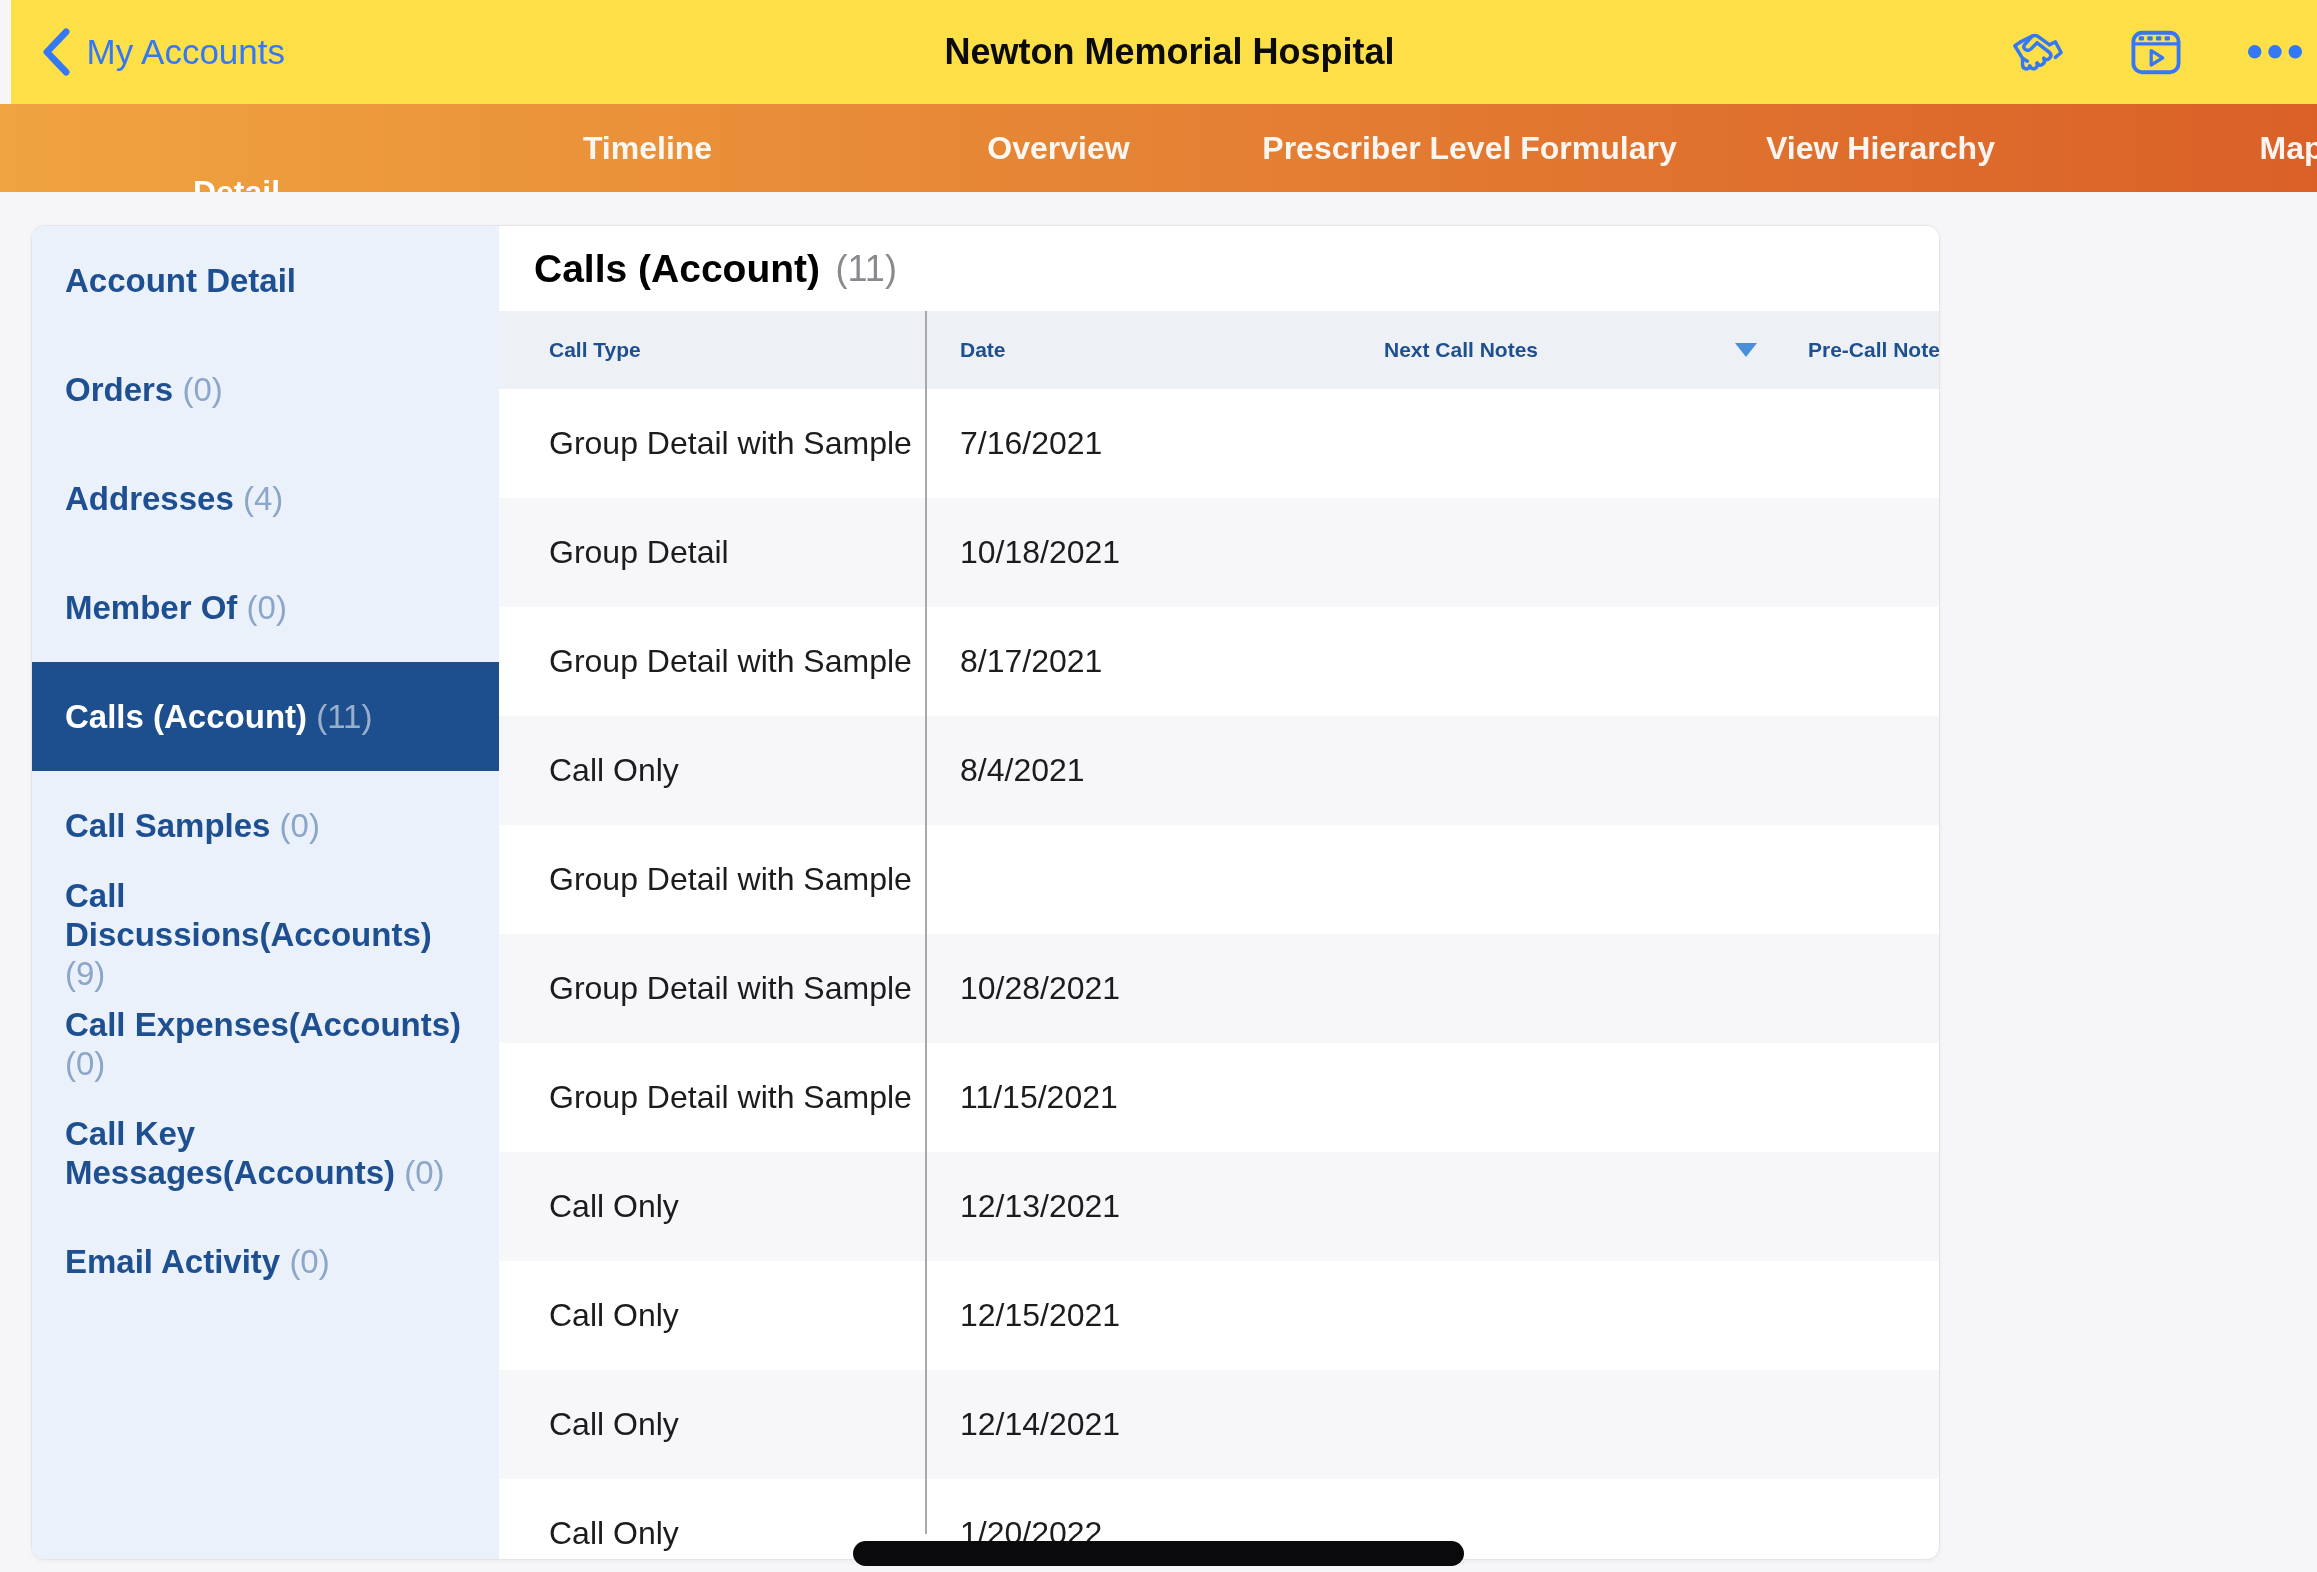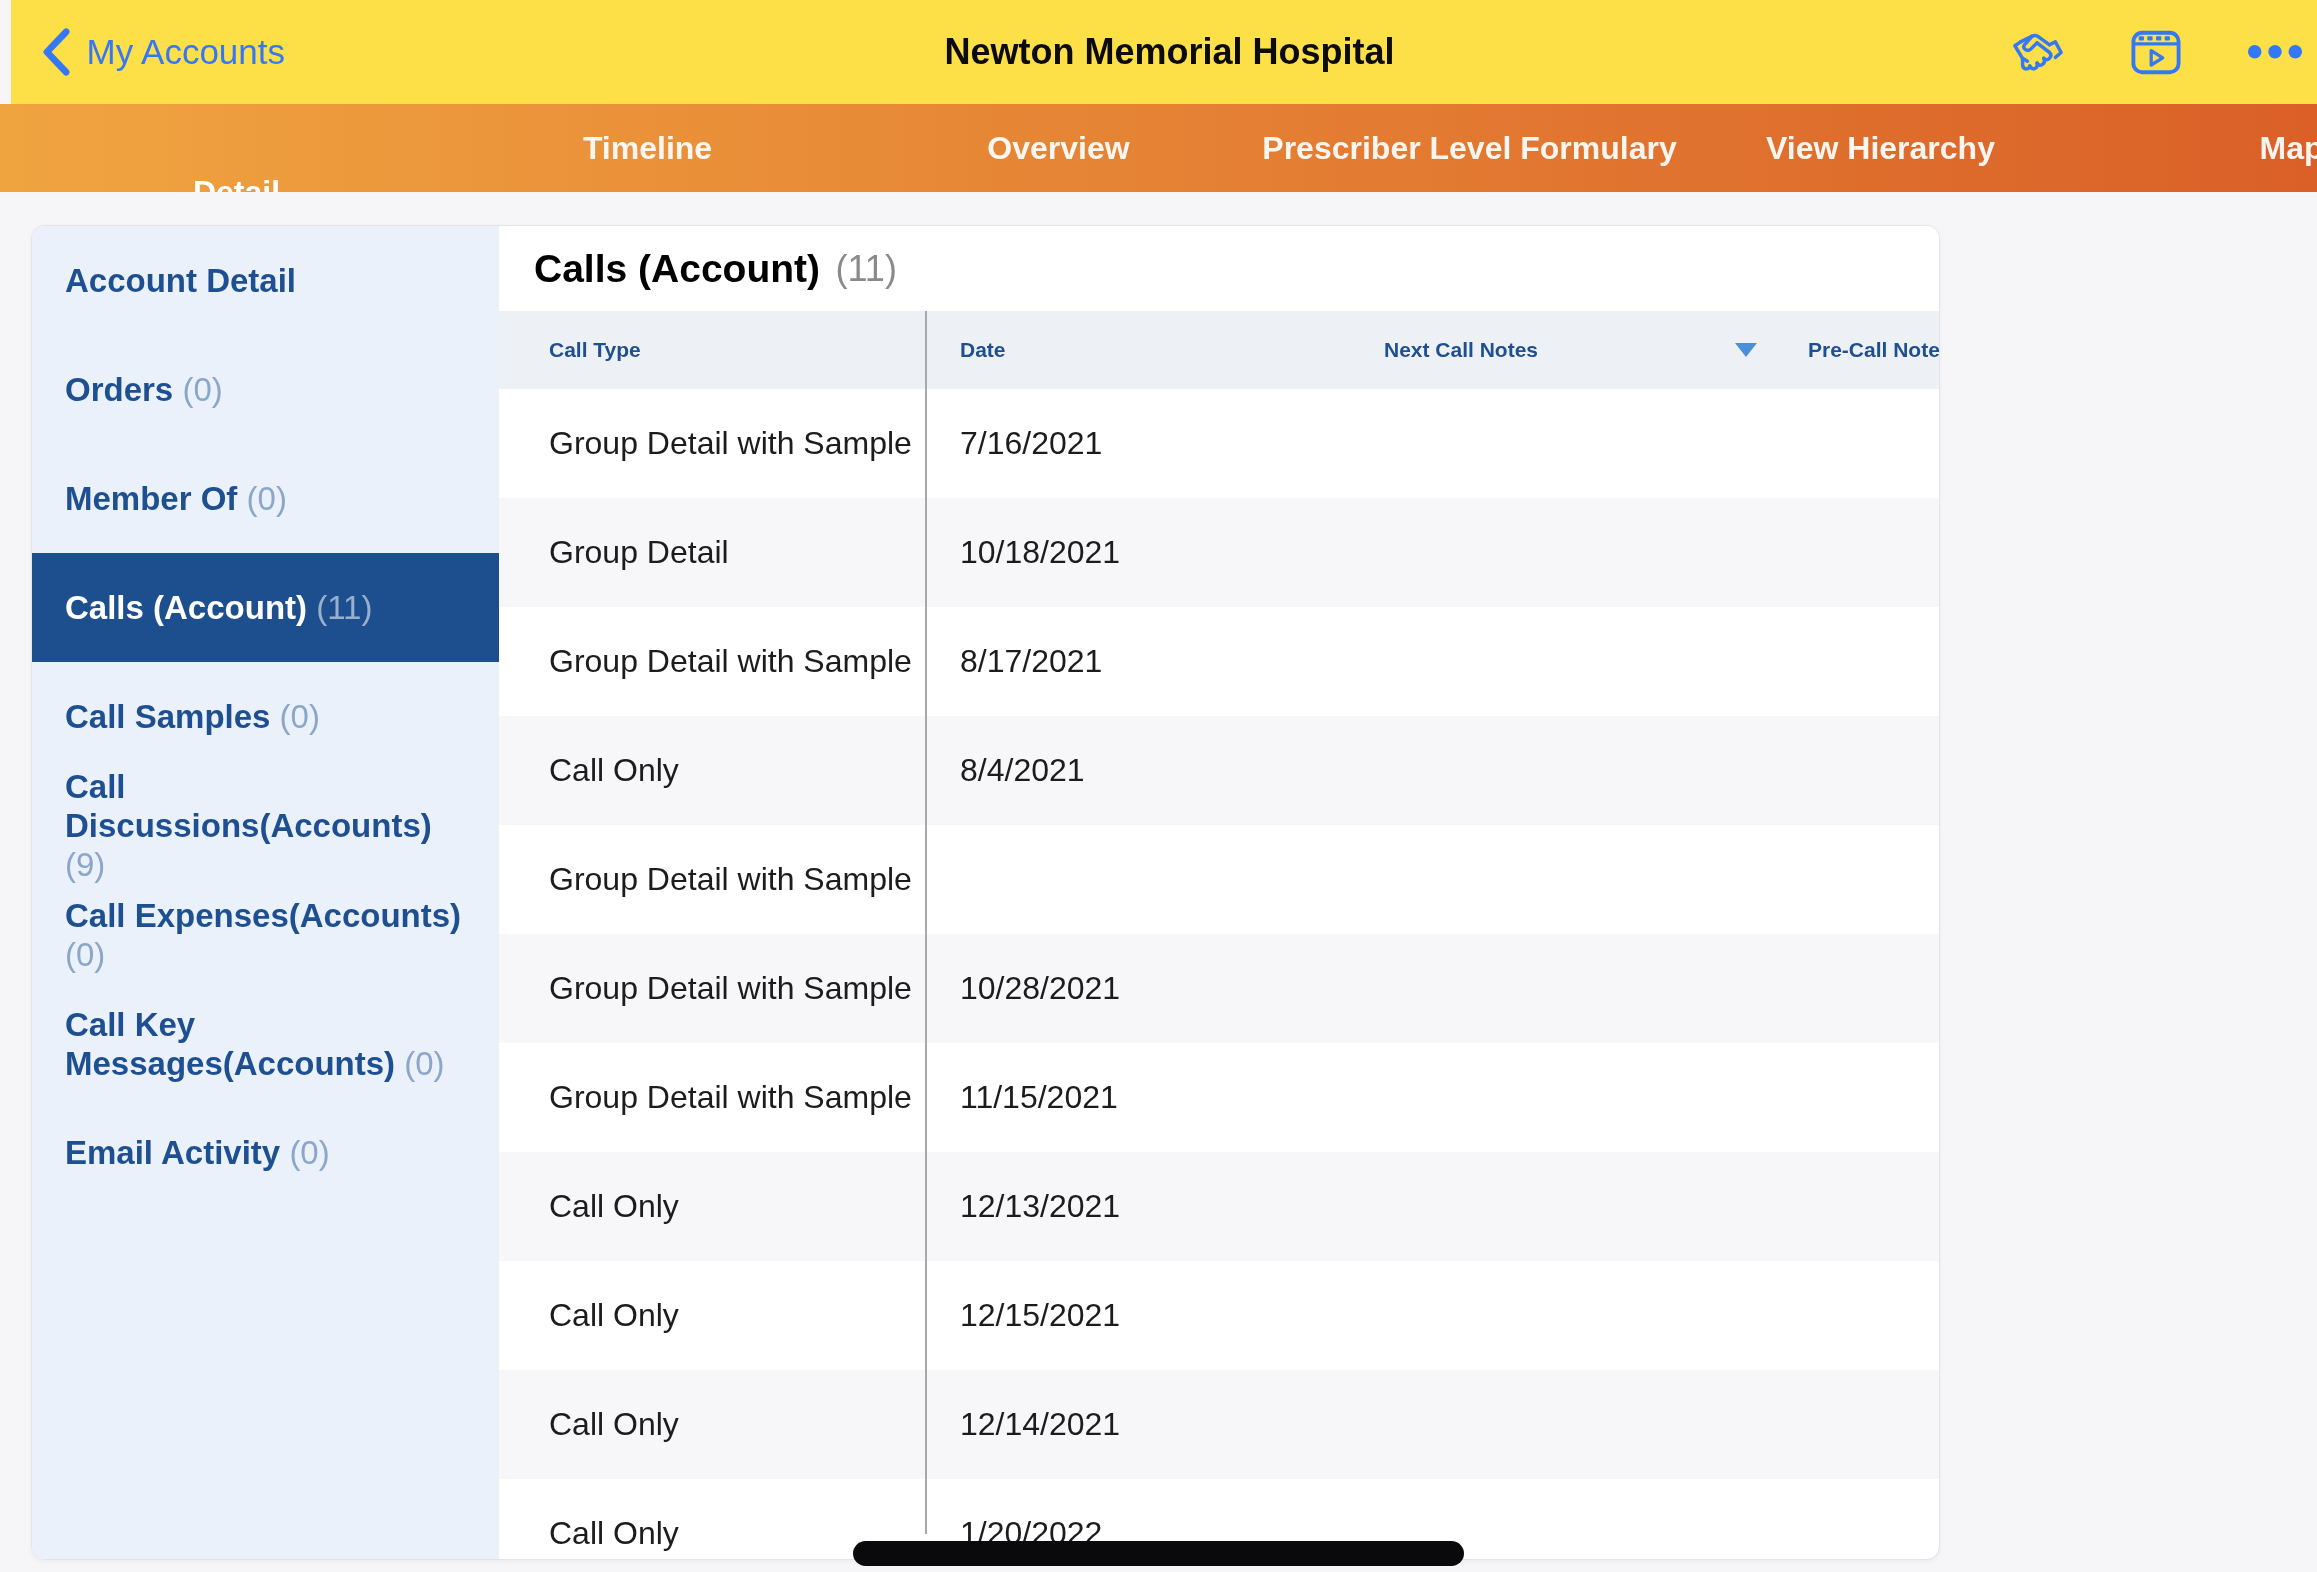--- a/index.html
+++ b/index.html
@@ -189,20 +189,23 @@
 <div class="card">
 
   <div class="sidebar" id="sidebar">
       <div class="side-item">
       <span class="txt"><span class="lbl">Account Detail</span> </span>
     </div>
       <div class="side-item">
       <span class="txt"><span class="lbl">Orders</span> <span class="cnt">(0)</span></span>
     </div>
       <div class="side-item">
+      <span class="txt"><span class="lbl">Addresses</span> <span class="cnt">(4)</span></span>
+    </div>
+      <div class="side-item">
       <span class="txt"><span class="lbl">Member Of</span> <span class="cnt">(0)</span></span>
     </div>
       <div class="side-item selected">
       <span class="txt"><span class="lbl">Calls (Account)</span> <span class="cnt">(11)</span></span>
     </div>
       <div class="side-item">
       <span class="txt"><span class="lbl">Call Samples</span> <span class="cnt">(0)</span></span>
     </div>
       <div class="side-item">
       <span class="txt"><span class="lbl">Call Discussions(Accounts)</span> <span class="cnt">(9)</span></span>

